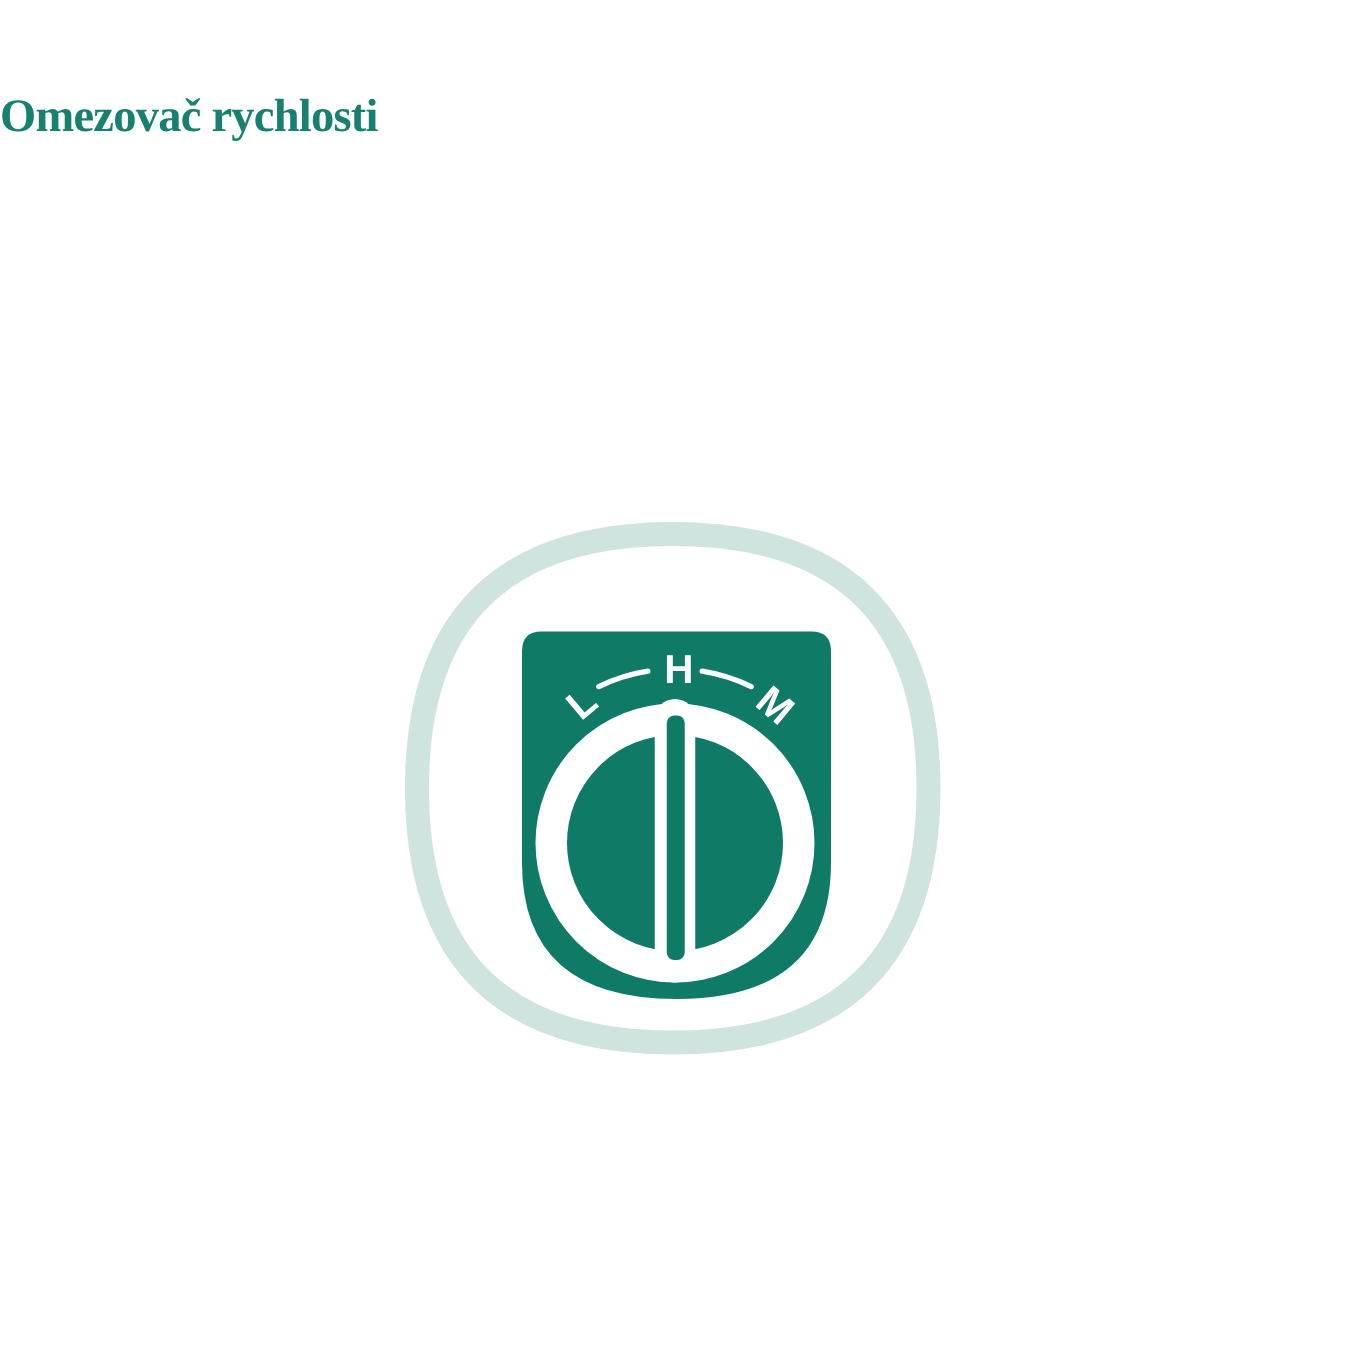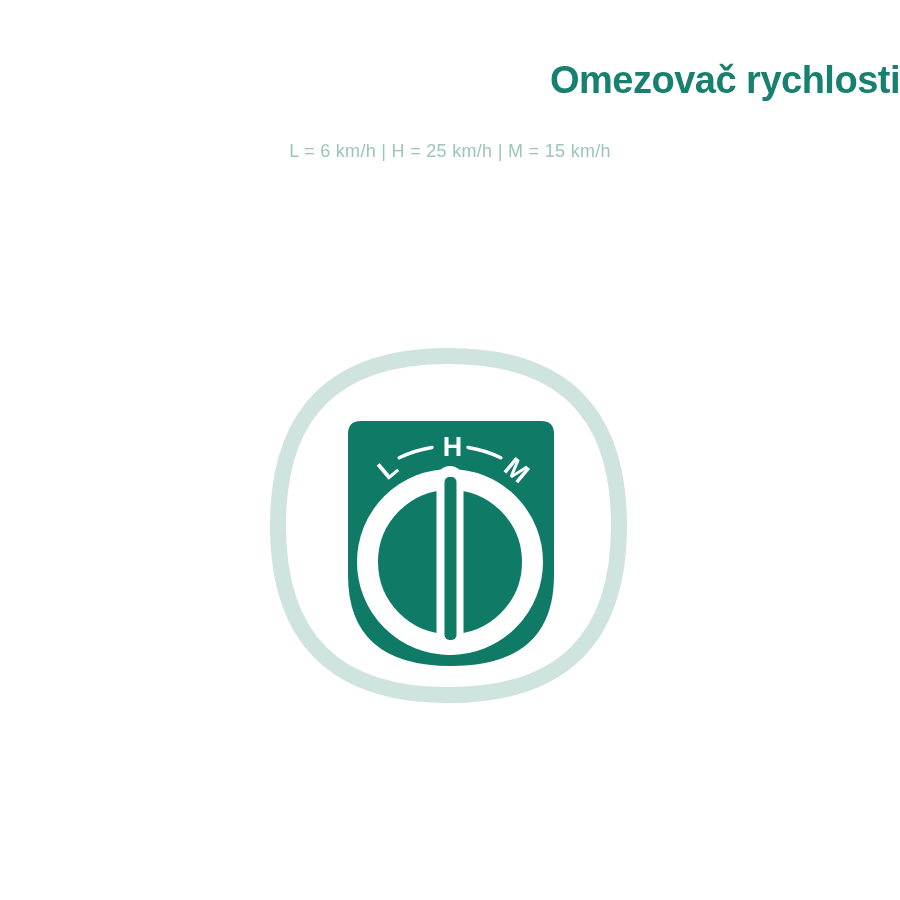--- a/index.html
+++ b/index.html
@@ -8,26 +8,27 @@
 
   .page {
     position: absolute;
     width: 900px; height: 900px;
     background: #ffffff;
   }
 
   .title {
     position: absolute;
     top: 60px; left: 0; right: 0;
-    text-align: right;
-    font-size: 38px;
+    text-align: left;
+    font-size: 31px;
     font-weight: 700;
     letter-spacing: -0.5px;
     line-height: 1.1;
     color: var(--title-color, #17806e);
+    font-family: Liberation Serif, serif;
   }
 
   .subtitle {
     position: absolute;
     top: 141px; left: 0; right: 0;
     text-align: center;
     font-size: 18px;
     font-weight: 400;
     letter-spacing: 0.3px;
     line-height: 1.2;
@@ -55,21 +56,20 @@
     text-anchor: middle;
   }
 </style>
 </head>
 <body>
 
 <div class="page">
 
   <h1 class="title">Omezovač rychlosti</h1>
 
-  <p class="subtitle">L = 6 km/h | H = 25 km/h | M = 15 km/h</p>
 
   <figure class="dial-figure">
     <svg viewBox="0 0 900 900">
 
       <path class="squircle" d="M 278 525.5
                C 278 412, 335 356, 448.5 356
                C 562 356, 619 412, 619 525.5
                C 619 639, 562 695, 448.5 695
                C 335 695, 278 639, 278 525.5 Z"></path>
 

